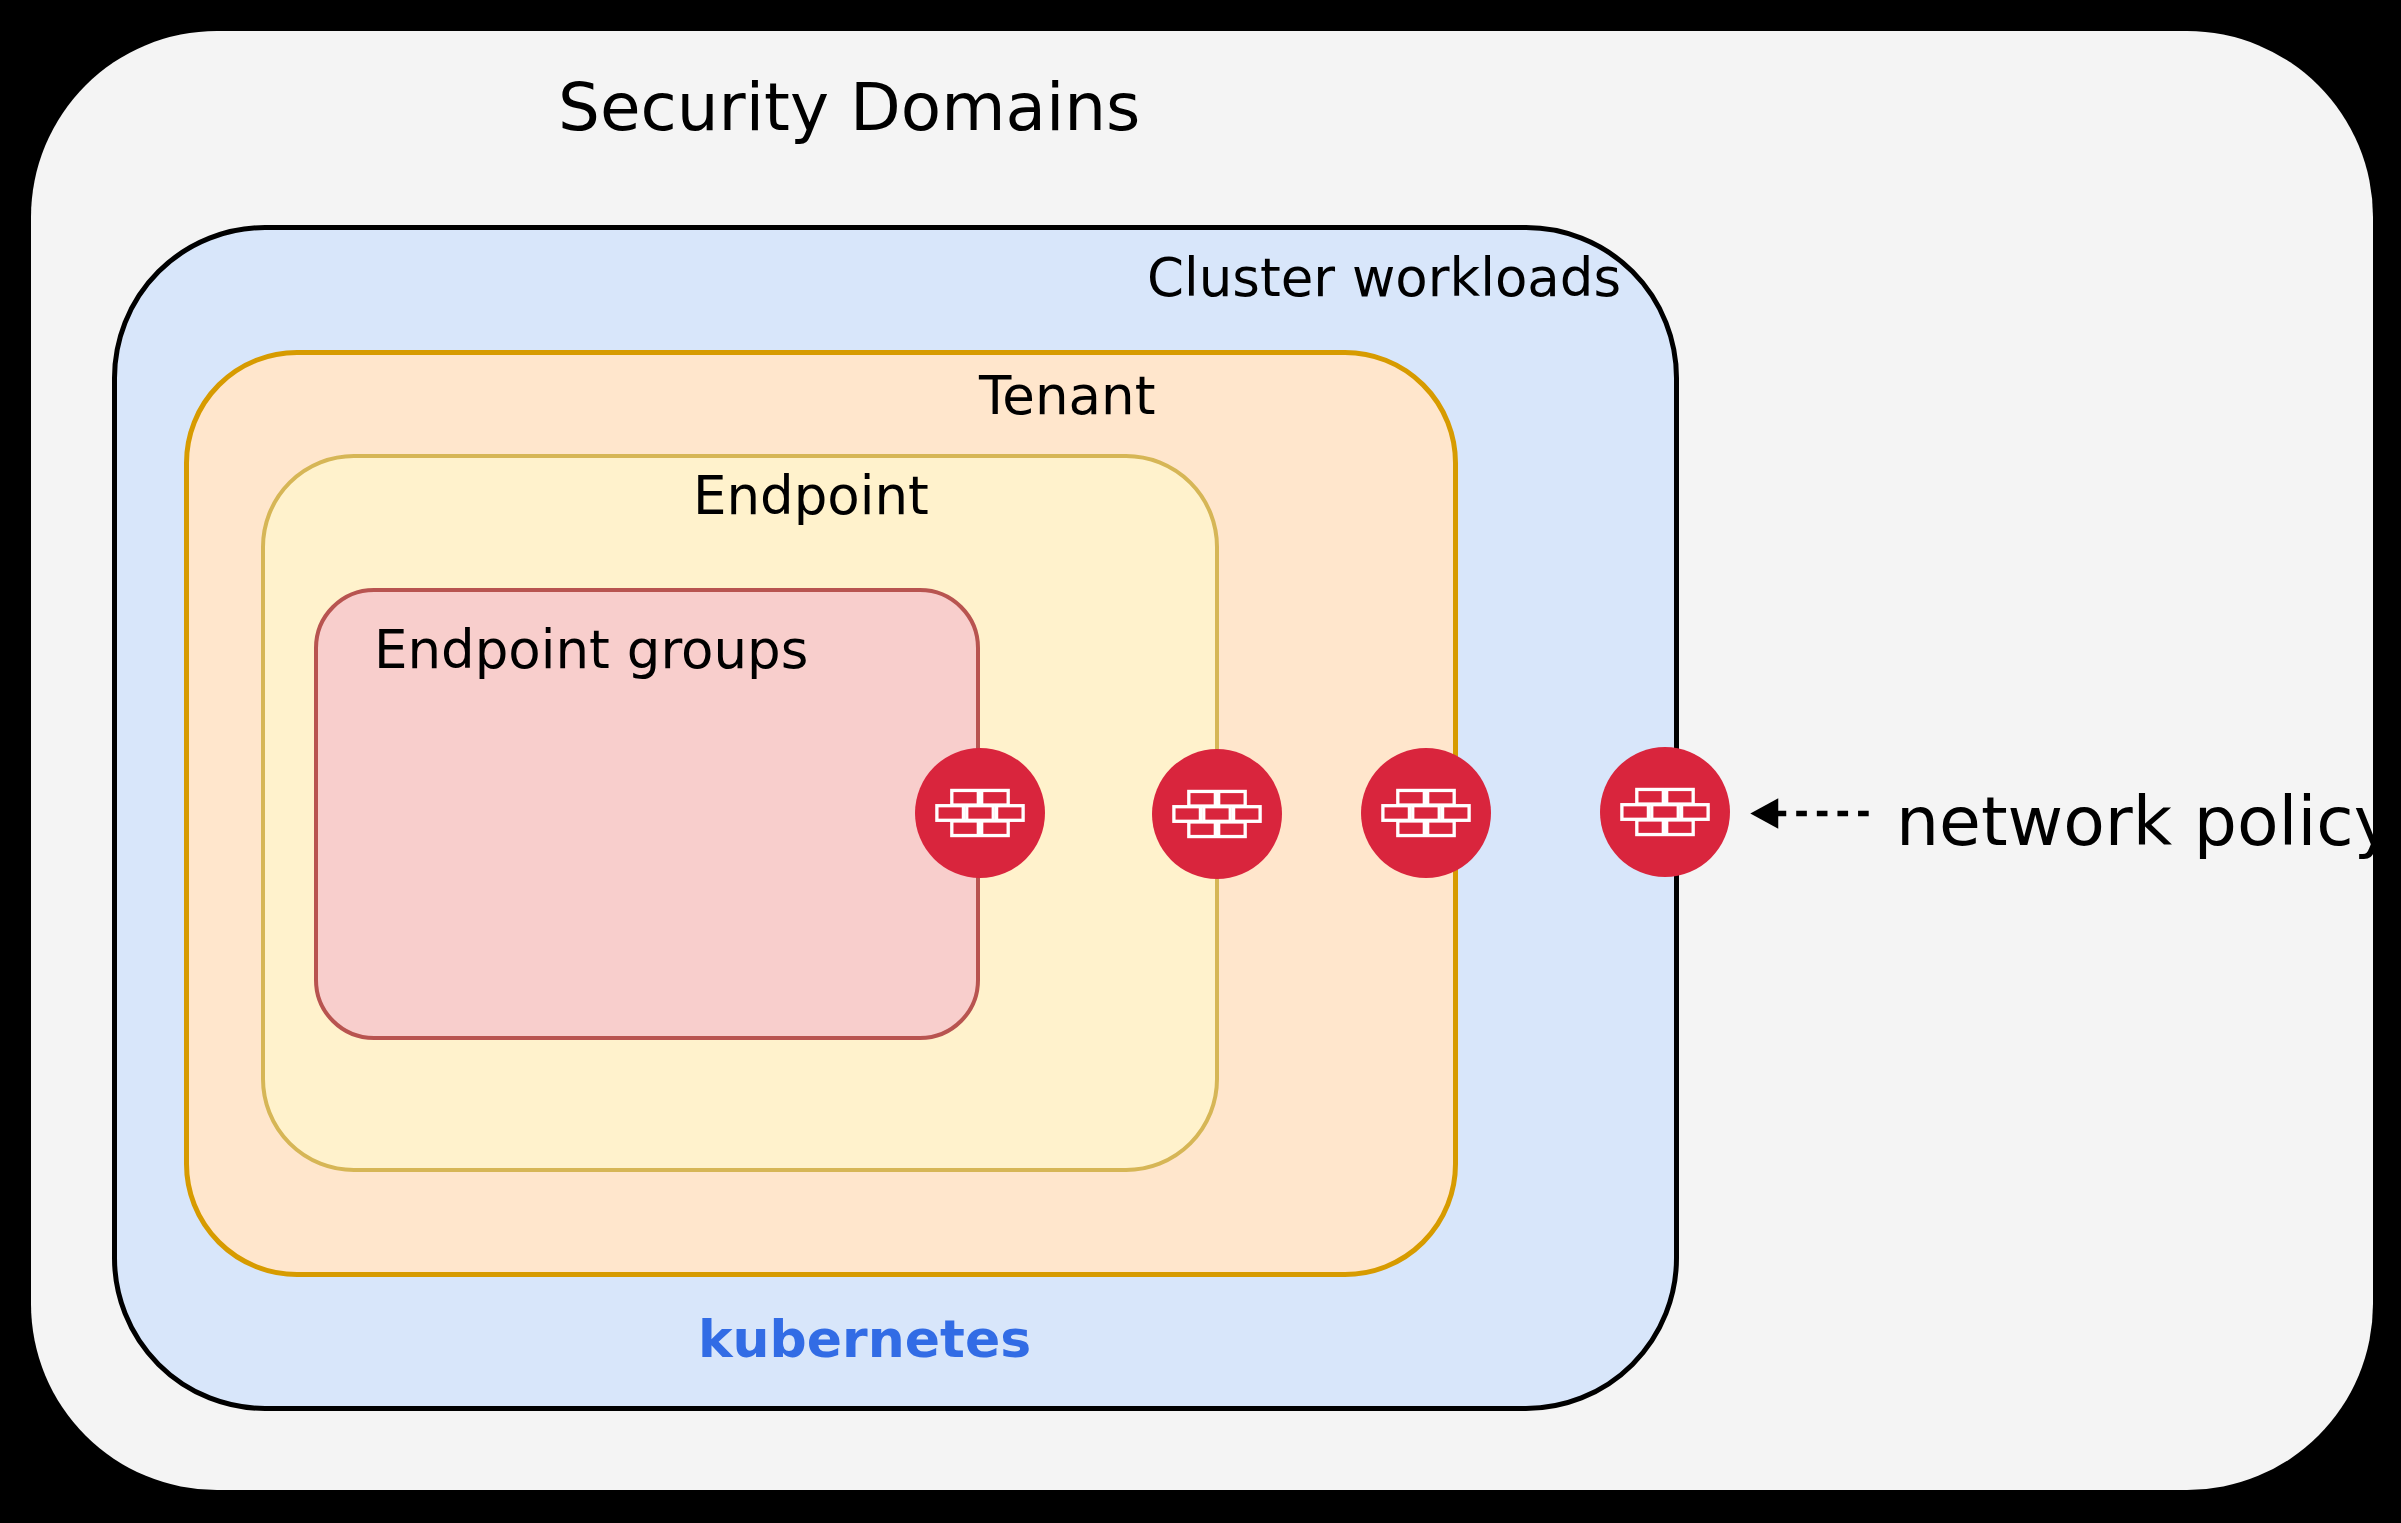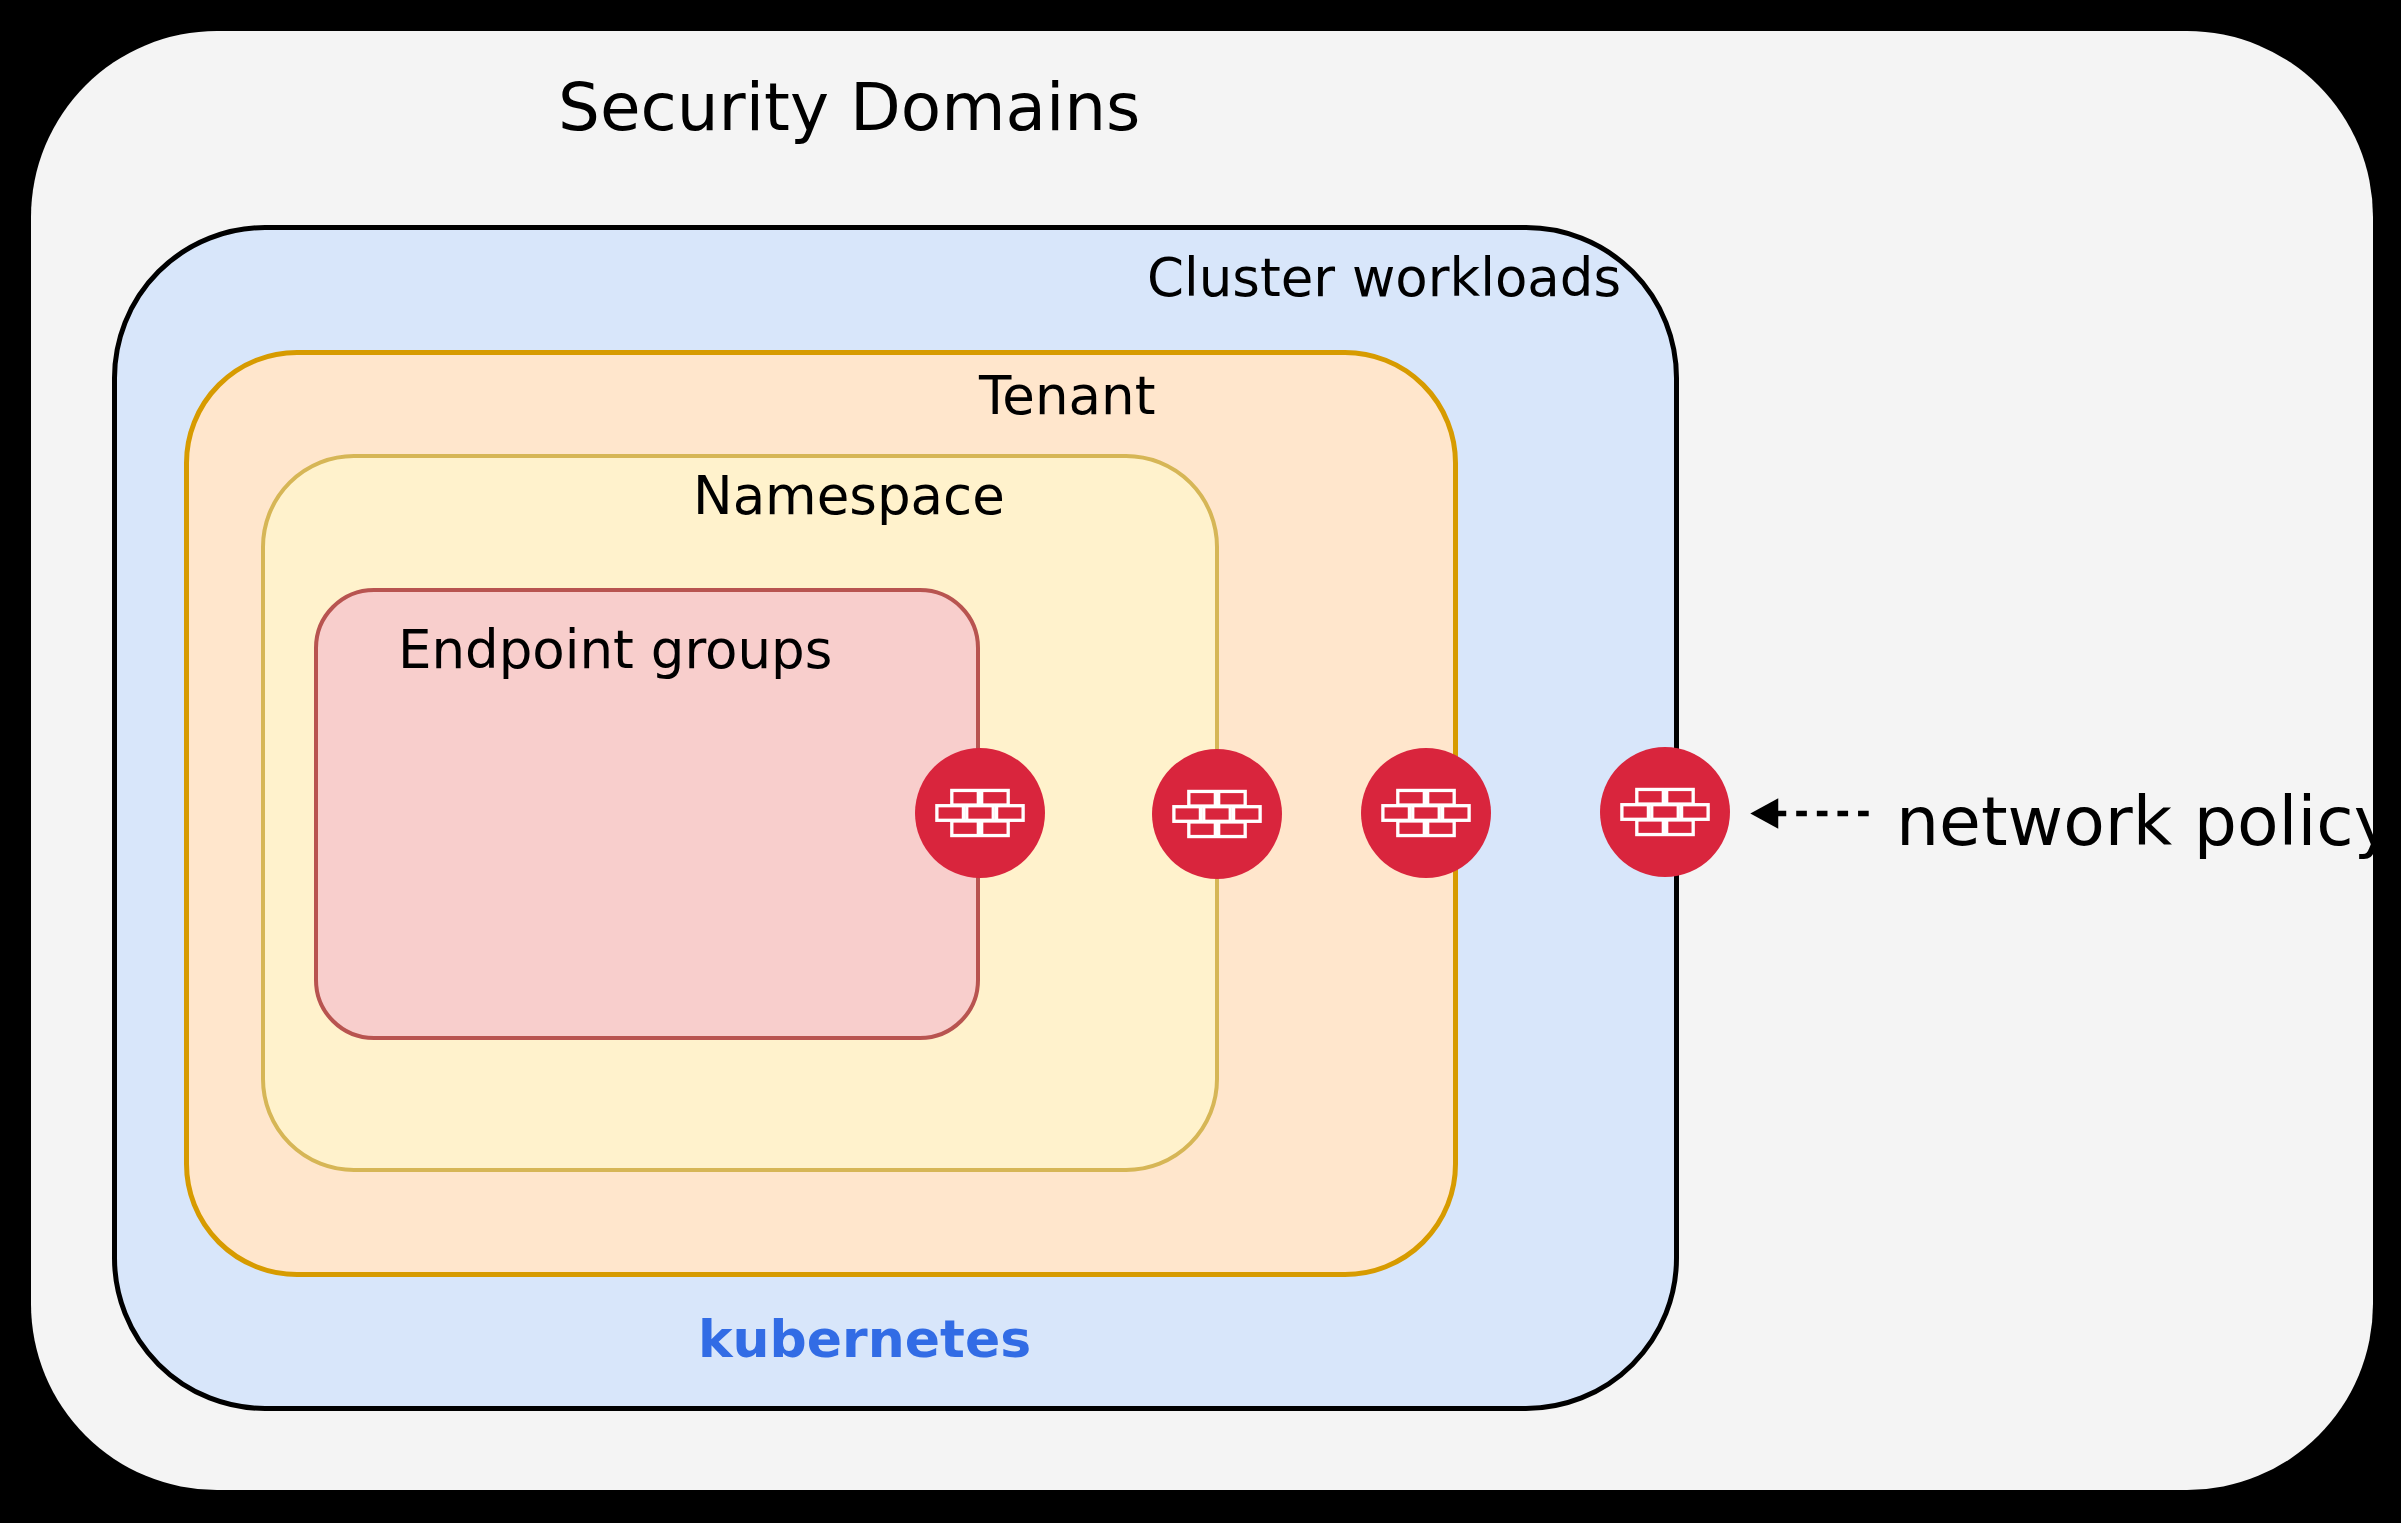--- a/index.html
+++ b/index.html
@@ -56,21 +56,21 @@
     z-index:5;
   }
 
   .layer-label{
     font-size:53px;line-height:1.1;color:var(--text,#000);
     white-space:nowrap;z-index:6;
   }
   .cluster-label{left:1147px;top:249px;}
   .tenant-label{left:979px;top:367px;text-align:center;}
   .namespace-label{left:693px;top:467px;}
-  .endpoint-label{left:374px;top:621px;margin-left:24px;}
+  .endpoint-label{left:374px;top:621px;}
 
   .kubernetes-label{
     left:698px;top:1311px;
     font-size:52px;font-weight:bold;line-height:1.1;
     color:var(--kubernetes_blue,#326ce5);
     white-space:nowrap;z-index:6;
   }
 
   .firewall-circle{
     width:130px;height:130px;z-index:10;
@@ -98,21 +98,21 @@
 
   <div class="abs diagram-title">Security Domains</div>
 
   <div class="abs box cluster-box"></div>
   <div class="abs box tenant-box"></div>
   <div class="abs box namespace-box"></div>
   <div class="abs box endpoint-groups-box endpoint-box"></div>
 
   <div class="abs layer-label cluster-label">Cluster workloads</div>
   <div class="abs layer-label tenant-label">Tenant</div>
-  <div class="abs layer-label namespace-label">Namespace</div>
+  <div class="abs layer-label namespace-label">Endpoint</div>
   <div class="abs layer-label endpoint-label">Endpoint groups</div>
 
   <div class="abs kubernetes-label">kubernetes</div>
 
   <div class="abs firewall-circle fw-1">
     <svg width="130" height="130" viewBox="0 0 196 196">
       <circle cx="98" cy="98" r="98" fill="currentColor"></circle>
       <g fill="currentColor" stroke="#fff" stroke-width="5">
         <rect x="55.5" y="64" width="40" height="22"></rect>
           <rect x="100.5" y="64" width="40" height="22"></rect>

